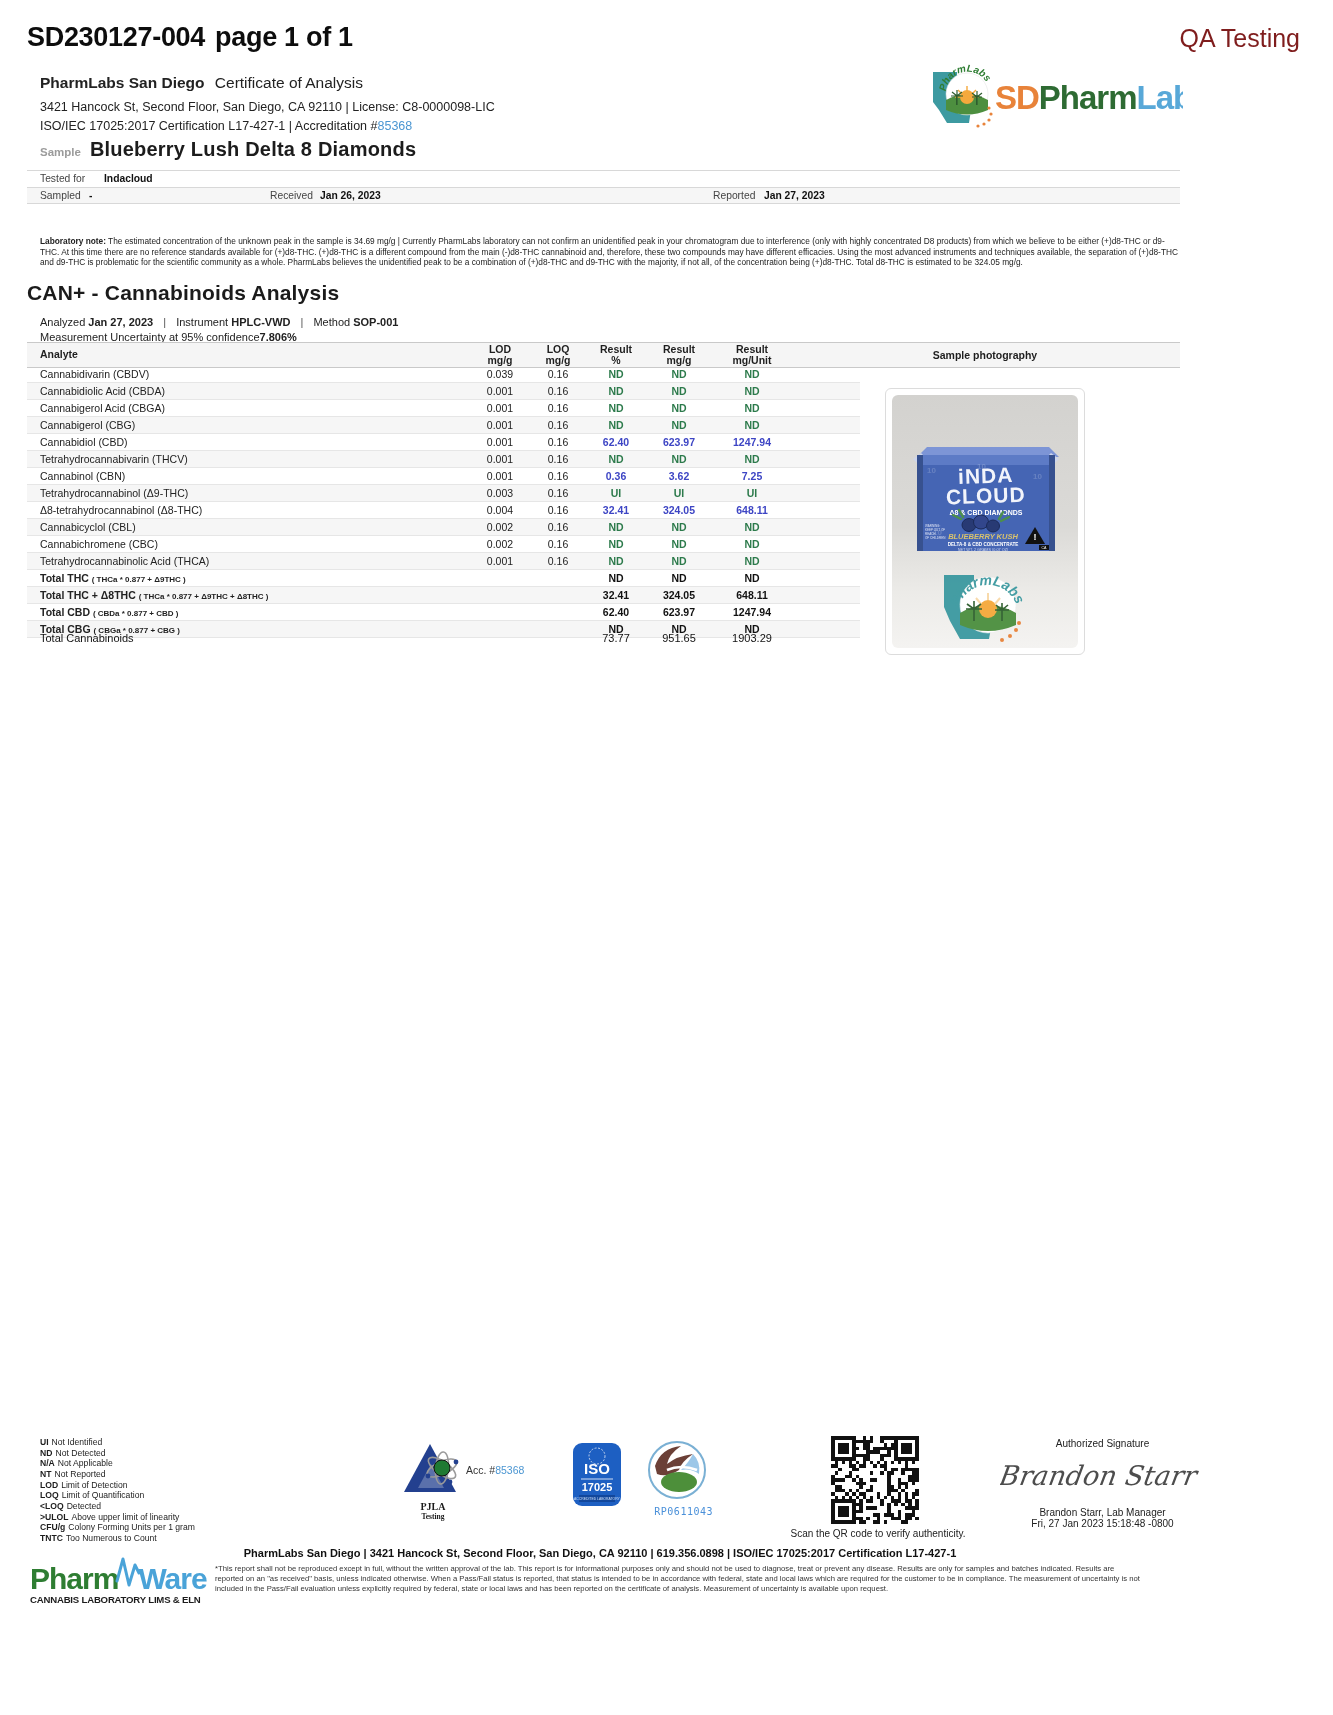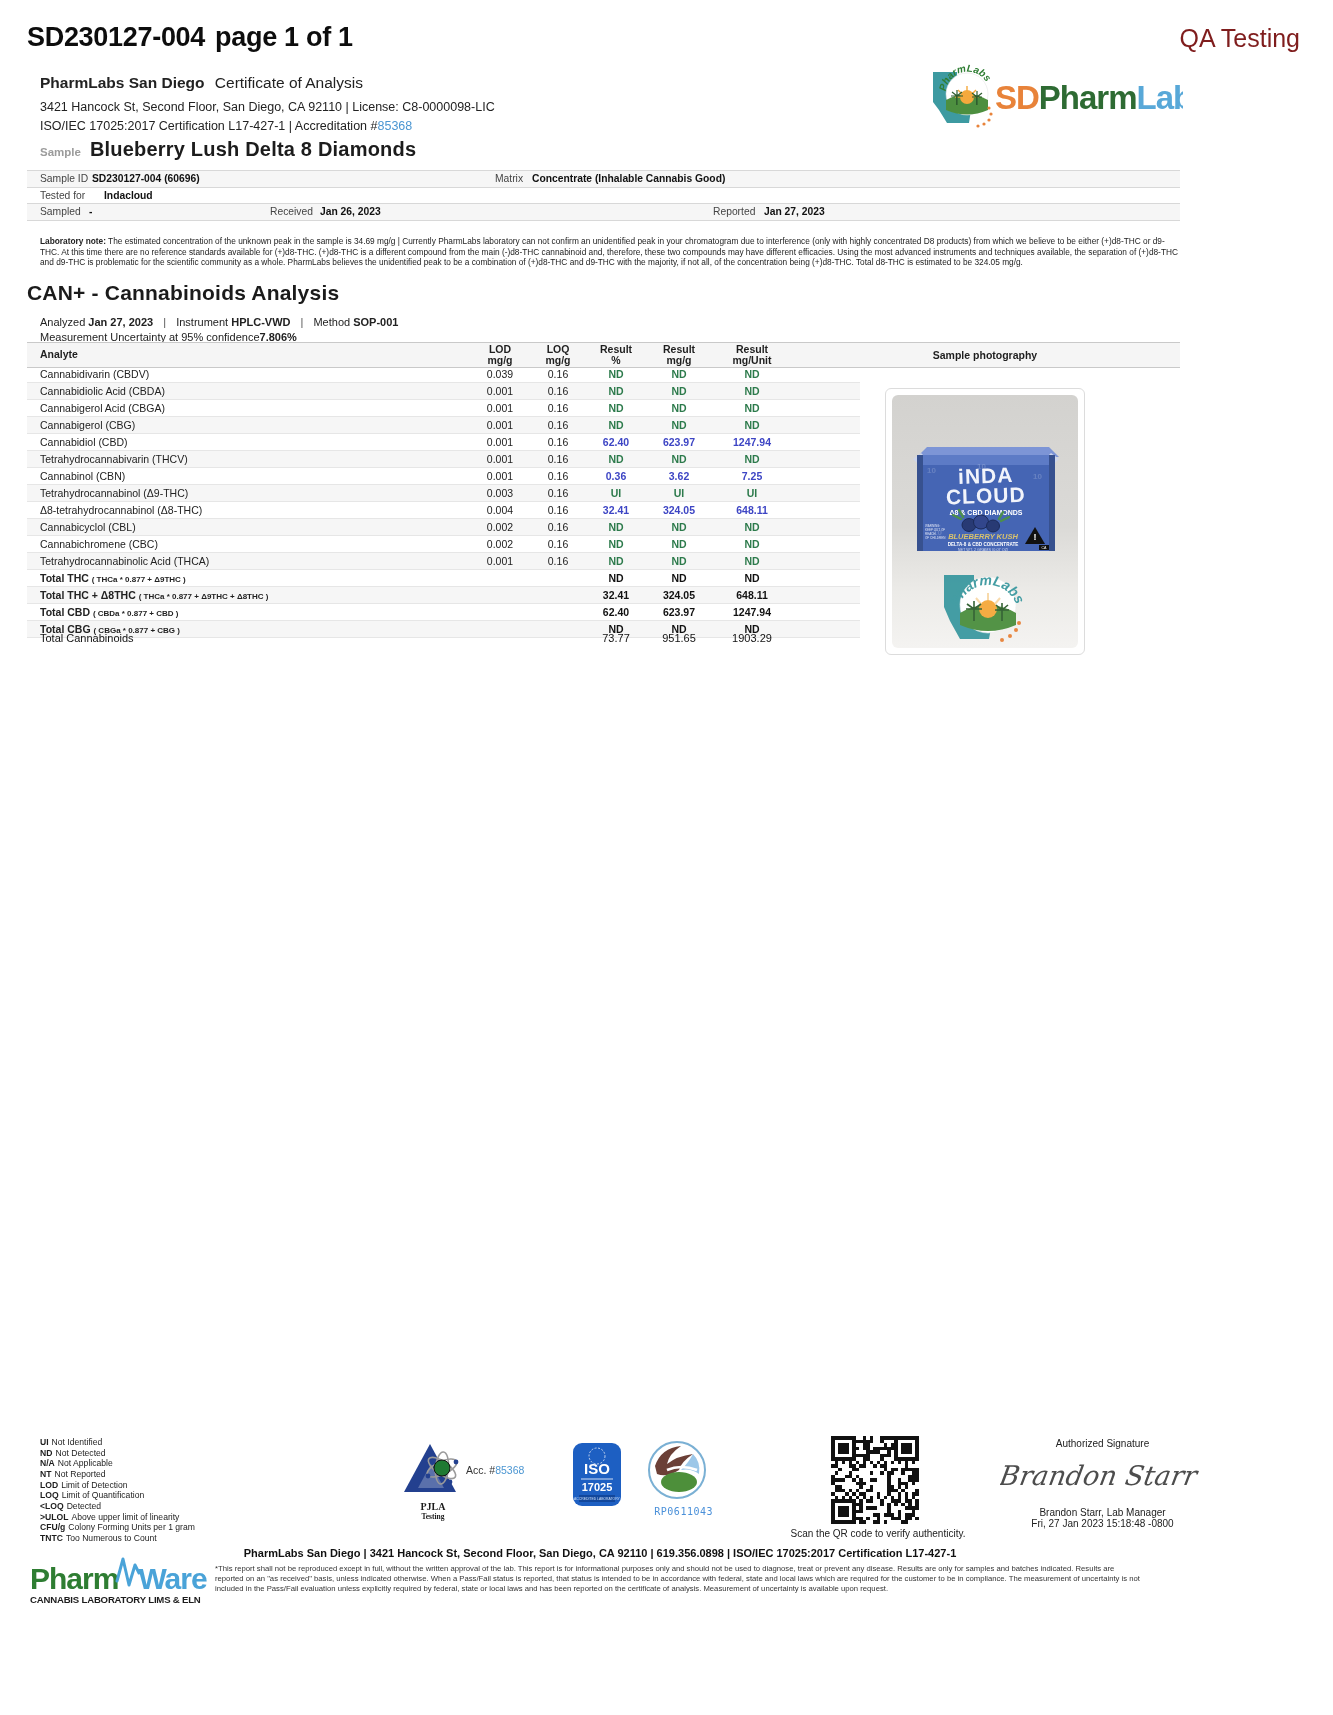--- a/index.html
+++ b/index.html
@@ -149,26 +149,20 @@
       <tspan fill="#e8833a">SD</tspan><tspan fill="#2e6b33">Pharm</tspan><tspan fill="#58a8d8">Labs</tspan>
     </text>
   </svg>
 
   <div class="sample-head">
     <span class="lbl">Sample</span>
     <span class="name">Blueberry Lush Delta 8 Diamonds</span>
   </div>
 
   <div class="info-table">
-    <div class="info-row stripe">
-      <span class="ilabel" style="left:13px">Sample ID</span>
-      <span class="ivalue" style="left:65px">SD230127-004 (60696)</span>
-      <span class="ilabel" style="left:468px">Matrix</span>
-      <span class="ivalue" style="left:505px">Concentrate (Inhalable Cannabis Good)</span>
-    </div>
     <div class="info-row">
       <span class="ilabel" style="left:13px">Tested for</span>
       <span class="ivalue" style="left:77px">Indacloud</span>
     </div>
     <div class="info-row stripe">
       <span class="ilabel" style="left:13px">Sampled</span>
       <span class="ivalue" style="left:62px">-</span>
       <span class="ilabel" style="left:243px">Received</span>
       <span class="ivalue" style="left:293px">Jan 26, 2023</span>
       <span class="ilabel" style="left:686px">Reported</span>

